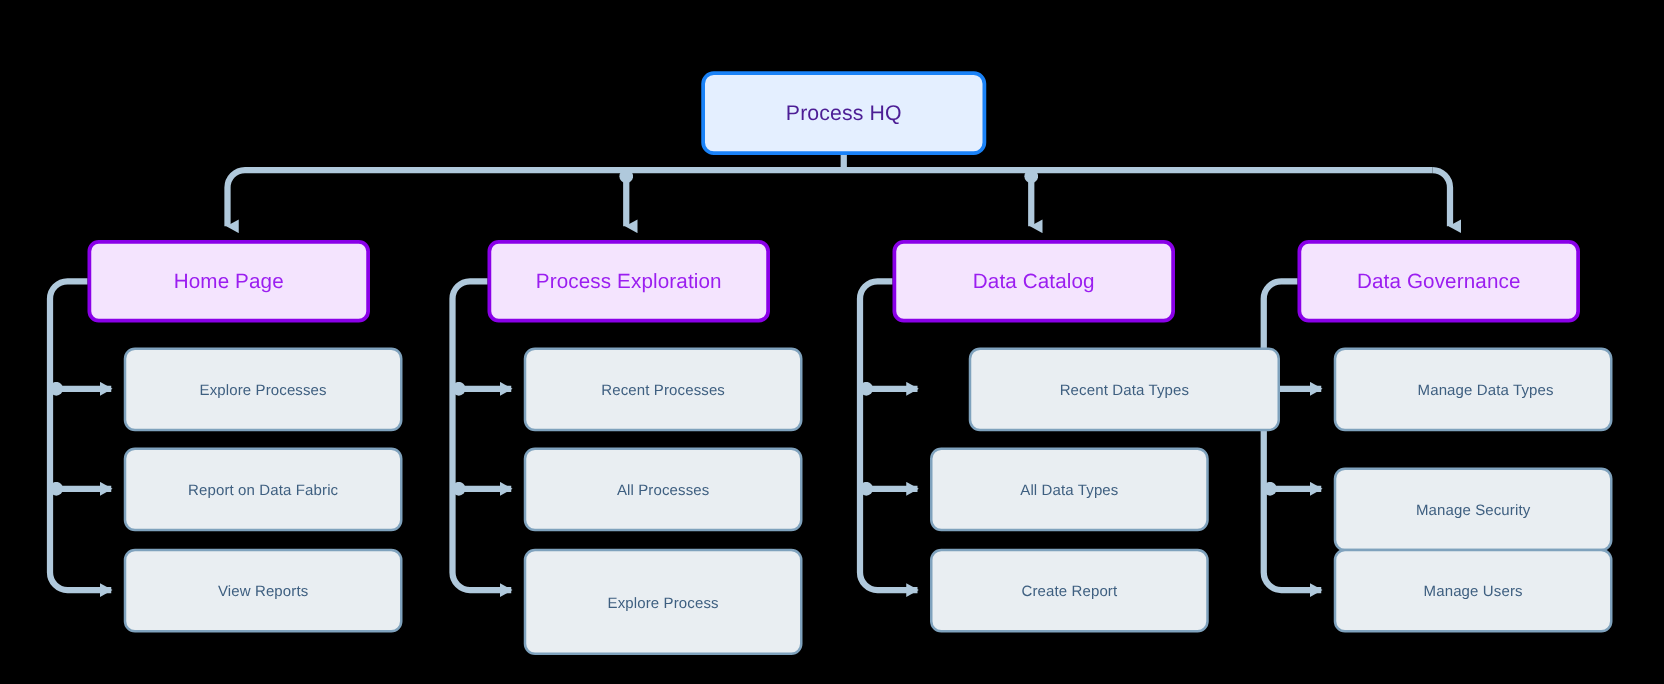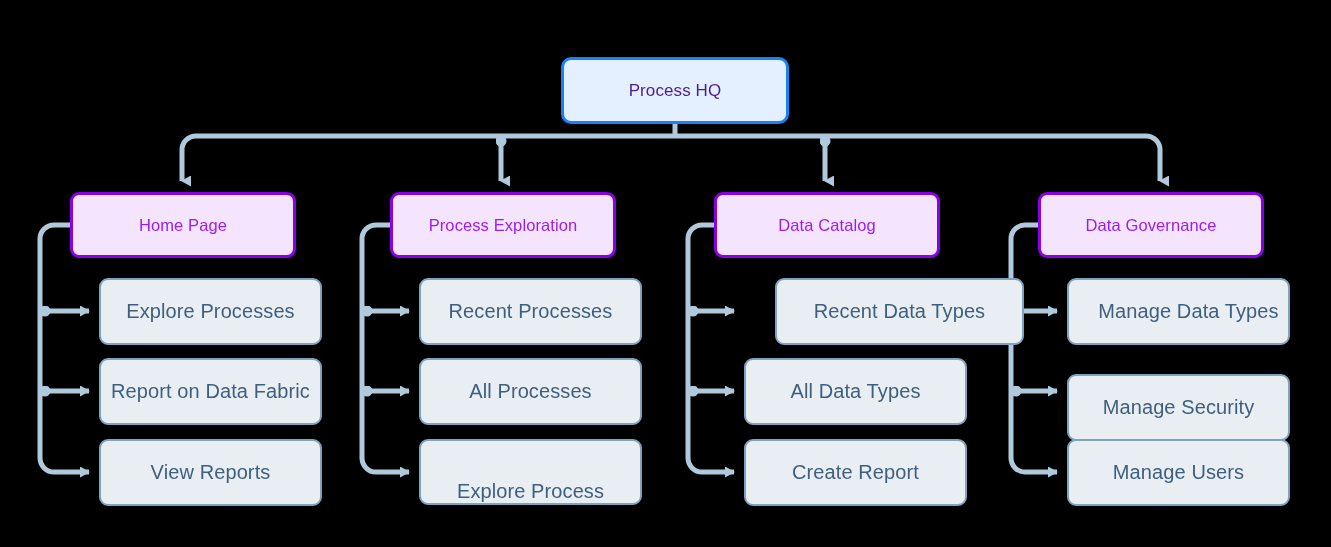--- a/index.html
+++ b/index.html
@@ -49,21 +49,21 @@
     background: #f4e4fe;
     border: 3px solid #8a00e8;
     color: #9b1ef0;
     font-size: 16.5px;
     border-radius: 9px;
   }
   .node-leaf {
     background: #e9eef2;
     border: 2px solid #7fa2bd;
     color: #3e5f80;
-    font-size: 20px;
+    font-size: 12px;
     border-radius: 9px;
   }
 </style>
 </head>
 <body>
 
 <div id="canvas">
 
   <svg id="wires" viewBox="0 0 1331 547" xmlns="http://www.w3.org/2000/svg">
     <defs>
@@ -131,21 +131,21 @@
 
   <div class="node node-section" style="left:390px; top:192px; width:226px; height:66px;">
     <span>Process Exploration</span>
   </div>
   <div class="node node-leaf" style="left:419px; top:278px; width:223px; height:67px;">
     <span>Recent Processes</span>
   </div>
   <div class="node node-leaf" style="left:419px; top:358px; width:223px; height:67px;">
     <span>All Processes</span>
   </div>
-  <div class="node node-leaf" style="left:419px; top:439px; width:223px; height:66px;align-items:flex-end;">
+  <div class="node node-leaf" style="left:419px; top:439px; width:223px; height:85px;">
     <span>Explore Process</span>
   </div>
 
   <div class="node node-section" style="left:714px; top:192px; width:226px; height:66px;">
     <span>Data Catalog</span>
   </div>
   <div class="node node-leaf" style="left:759px; top:278px; width:249px; height:67px;margin-left:16px;">
     <span>Recent Data Types</span>
   </div>
   <div class="node node-leaf" style="left:744px; top:358px; width:223px; height:67px;">

